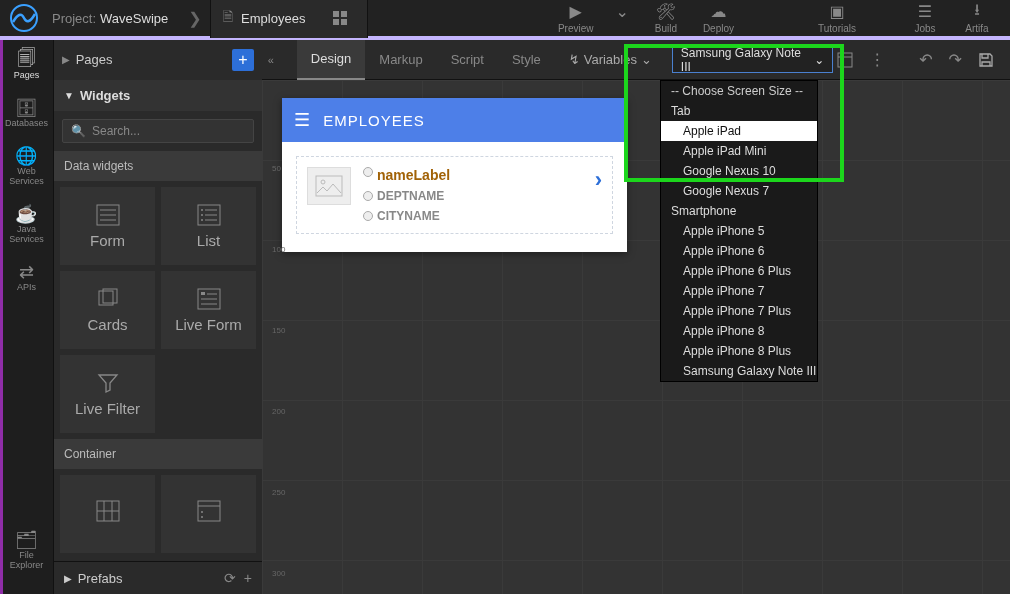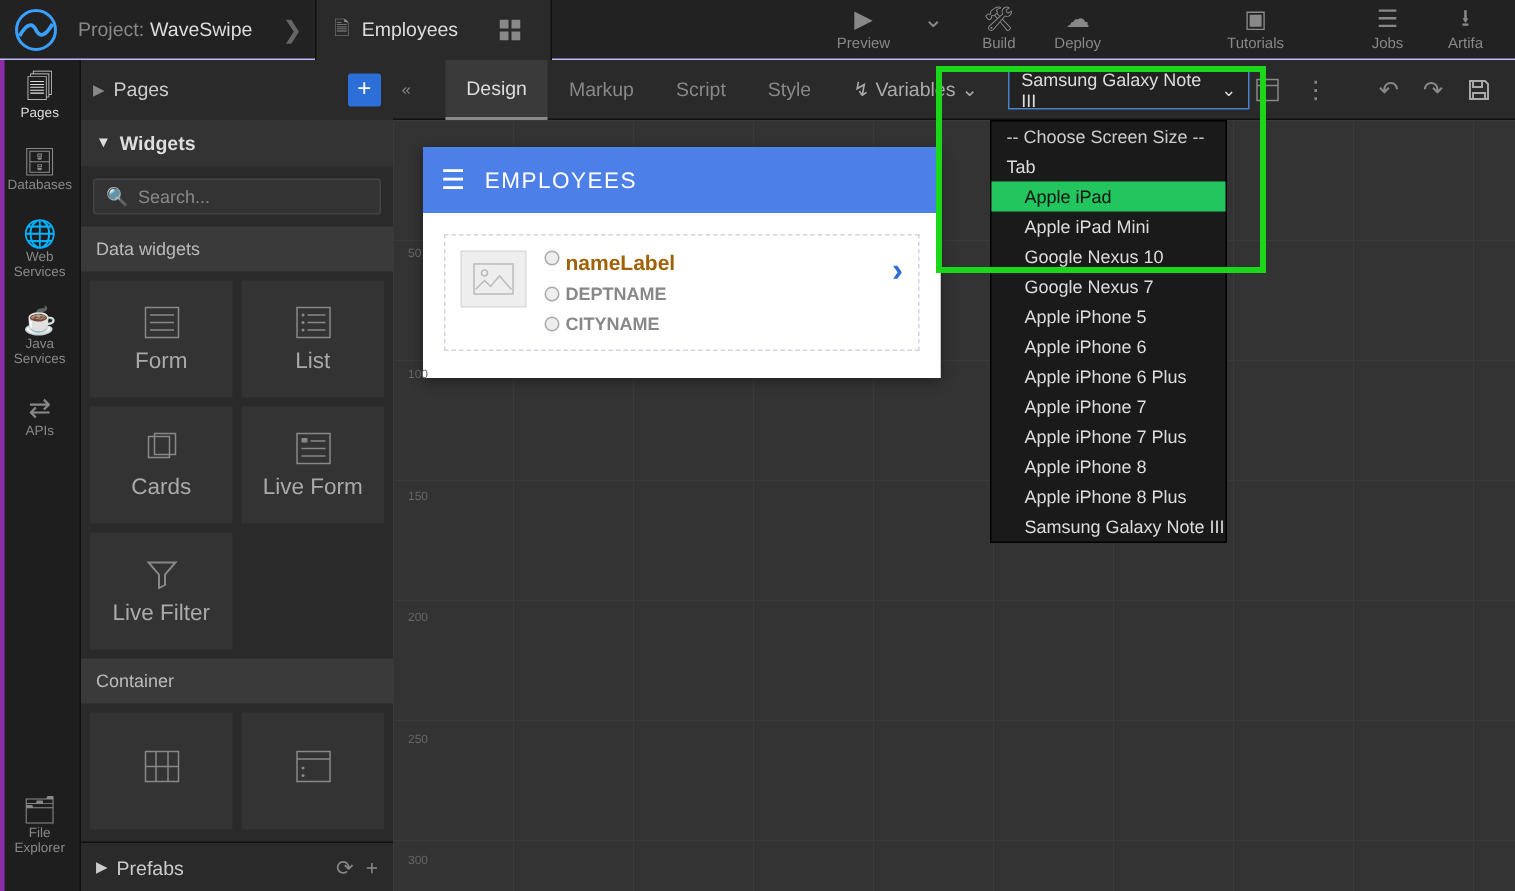--- a/index.html
+++ b/index.html
@@ -1,19 +1,19 @@
 <!DOCTYPE html>
 <html><head>
 <meta charset="utf-8">
 <style>
   * { box-sizing: border-box; margin: 0; padding: 0; font-family: -apple-system, Arial, sans-serif; }
   body { width: 1010px; height: 594px; background: #1a1a1a; color: #aaa; overflow: hidden; font-size: 13px; position: relative; }
 
   
-  .topbar { height: 40px; background: #222; display: flex; align-items: center; padding: 0 8px; border-bottom: 1px solid #c4b5fd; }
+  .topbar { height: 40px; background: #222; display: flex; align-items: center; padding: 0 8px; border-bottom: 4px solid #c4b5fd; }
   .logo { width: 32px; height: 32px; margin-right: 12px; display: flex; align-items: center; justify-content: center; }
   .proj-label { color: #888; margin-right: 4px; }
   .proj-name { color: #ddd; margin-right: 12px; }
   .chev { color: #666; font-size: 16px; padding: 0 8px; }
   .tab-doc { display: flex; align-items: center; background: #2a2a2a; height: 40px; padding: 0 12px; border-left: 1px solid #111; border-right: 1px solid #111; }
   .tab-doc .doc-icon { margin-right: 8px; color: #888; }
   .tab-doc .name { color: #ddd; margin-right: 20px; }
   .grid-btn { color: #888; font-size: 14px; padding: 0 8px; }
   .top-spacer { flex: 1; }
   .top-actions { display: flex; gap: 2px; }
@@ -75,21 +75,21 @@
   .card-text { flex: 1; }
   .card-title { font-weight: 600; color: #a16207; font-size: 14px; display: flex; }
   .card-line { color: #888; font-size: 12px; margin-top: 6px; display: flex; align-items: center; font-weight: bold; }
   .anchor { width: 10px; height: 10px; border: 1px solid #aaa; border-radius: 50%; margin-right: 4px; display: inline-block; background: #eee; }
   .card-arrow { color: #2d6fd8; font-size: 22px; font-weight: bold; padding-left: 6px; }
 
   
   .device-dd { position: absolute; left: 660px; top: 80px; width: 158px; background: #1a1a1a; border: 1px solid #000; z-index: 20; font-size: 12px; }
   .device-dd .opt { padding: 3px 10px; color: #ddd; cursor: pointer; white-space: nowrap; }
   .device-dd .opt.group { color: #ddd; font-weight: 400; }
-  .device-dd .opt.selected { background: #22c55e; color: #111; }
+  .device-dd .opt.selected { background: #ffffff; color: #111; }
   .device-dd .opt.choose { color: #ccc; }
   .device-dd .opt.sub { padding-left: 22px; }
 
   
   .green-box { position: absolute; border: 4px solid #1cd61c; pointer-events: none; z-index: 30; }
 
   svg { display: block; }
 </style>
 </head>
 <body>
@@ -371,20 +371,21 @@
 
 </div>
 
 <div class="device-dd">
   <div class="opt choose">-- Choose Screen Size --</div>
   <div class="opt group">Tab</div>
   <div class="opt sub selected">Apple iPad</div>
   <div class="opt sub">Apple iPad Mini</div>
   <div class="opt sub">Google Nexus 10</div>
   <div class="opt sub">Google Nexus 7</div>
+  <div class="opt group">Smartphone</div>
   <div class="opt sub">Apple iPhone 5</div>
   <div class="opt sub">Apple iPhone 6</div>
   <div class="opt sub">Apple iPhone 6 Plus</div>
   <div class="opt sub">Apple iPhone 7</div>
   <div class="opt sub">Apple iPhone 7 Plus</div>
   <div class="opt sub">Apple iPhone 8</div>
   <div class="opt sub">Apple iPhone 8 Plus</div>
   <div class="opt sub">Samsung Galaxy Note III</div>
 </div>
 

